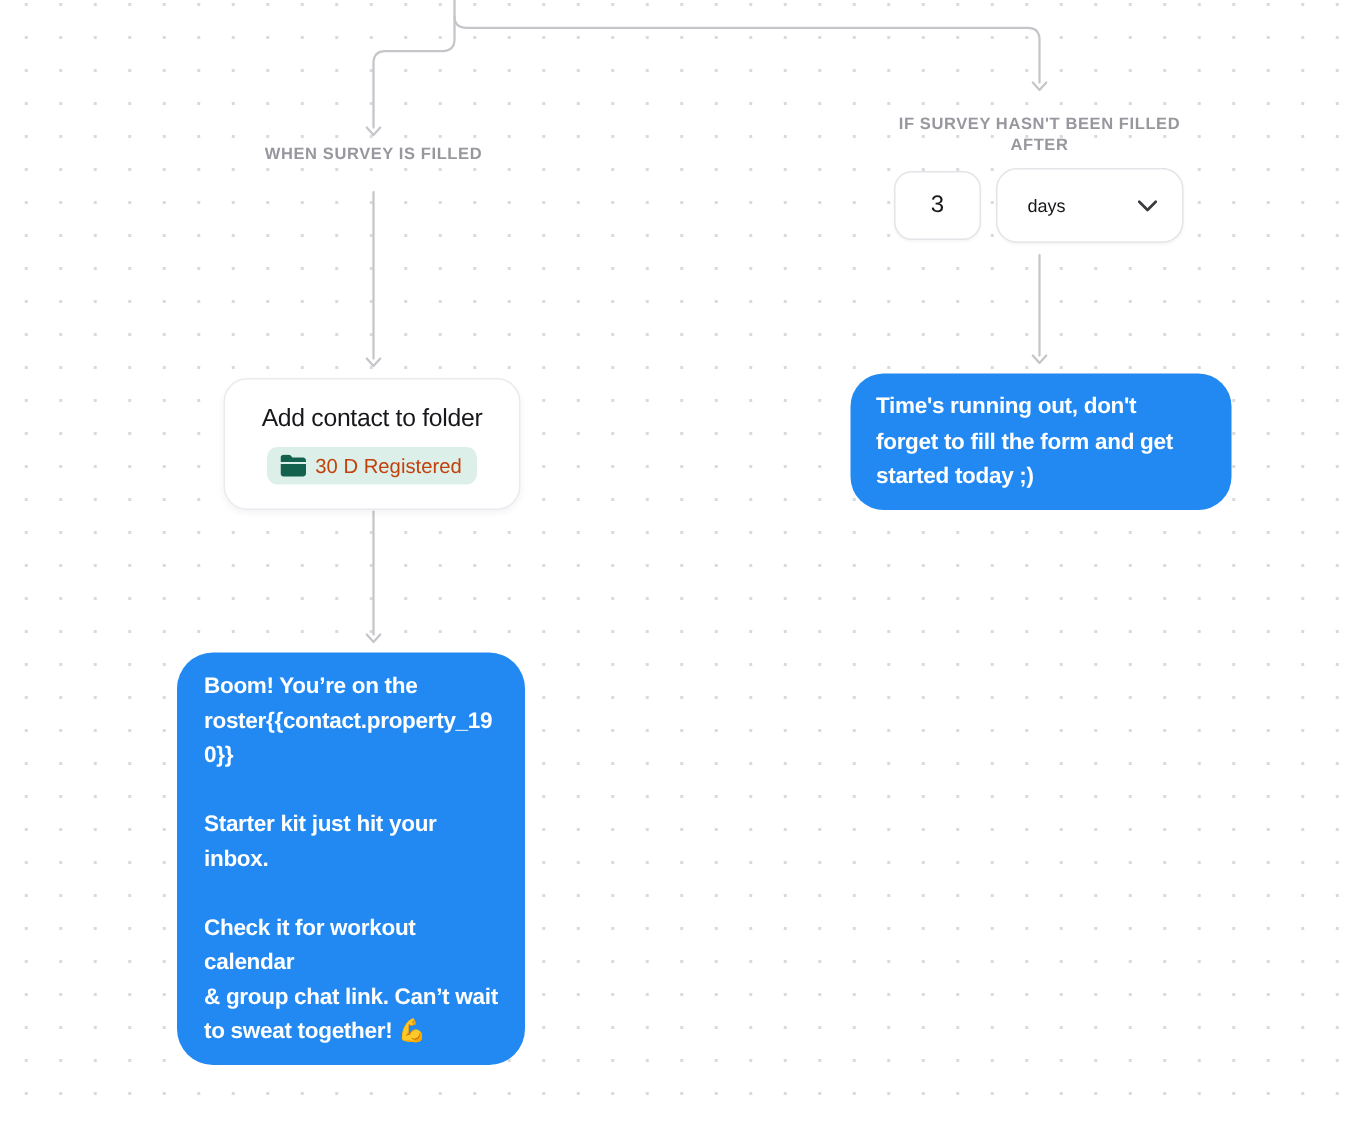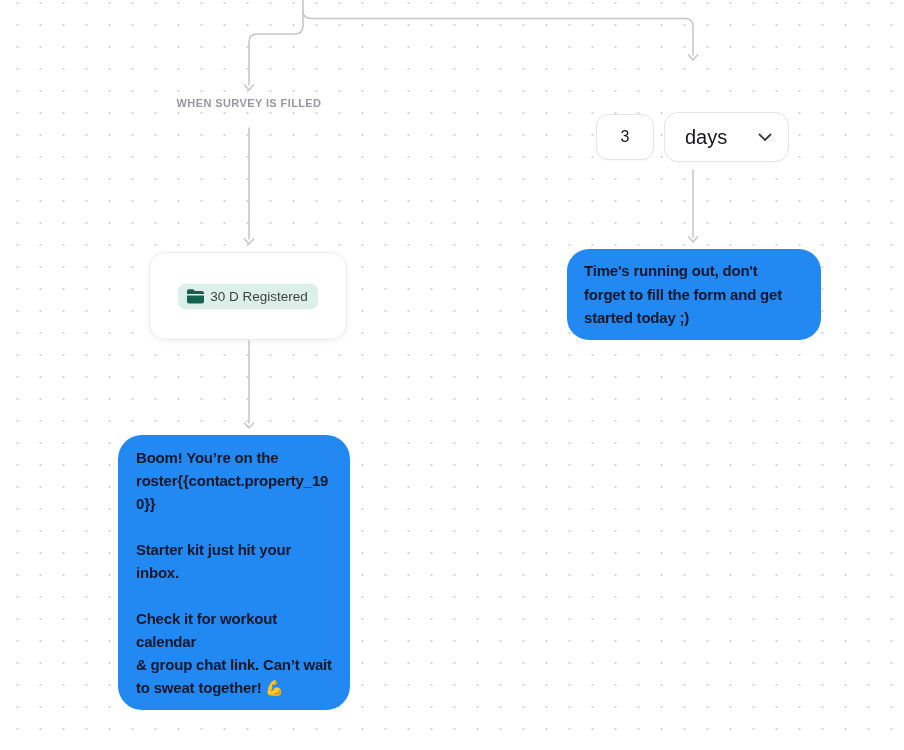--- a/index.html
+++ b/index.html
@@ -59,21 +59,21 @@
     border-radius: 14px;
     background: #ffffff;
     box-shadow: 0 1px 2px rgba(20,20,40,0.04);
     display: flex;
     align-items: center;
     justify-content: space-between;
     padding: 0 16px 0 20px;
     cursor: pointer;
   }
   .delay-select .value {
-    font-size: 20px;
+    font-size: 12px;
     color: #17171c;
   }
 
   .action-card {
     position: absolute;
     left: 149px; top: 252px;
     width: 198px; height: 88px;
     background: #ffffff;
     border: 1px solid #ebebef;
     border-radius: 16px;
@@ -89,33 +89,33 @@
     font-size: 16.5px;
     color: #17171c;
     letter-spacing: -0.2px;
     white-space: nowrap;
   }
   .folder-tag {
     display: inline-flex;
     align-items: center;
     gap: 6px;
     background: #dcf0e9;
-    color: #404040;
+    color: #c2410c;
     border-radius: 7px;
     padding: 5px 10px 5px 9px;
     font-size: 13.5px;
     font-weight: 500;
     white-space: nowrap;
   }
   .folder-tag svg { display: block; }
 
   .bubble {
     position: absolute;
     background: #2289f2;
-    color: #0f172a;
+    color: #ffffff;
     font-size: 15px;
     font-weight: 600;
     letter-spacing: -0.2px;
     white-space: pre-line;
     overflow-wrap: anywhere;
     cursor: pointer;
   }
   .bubble-left {
     left: 118px; top: 435px;
     width: 232px;
@@ -151,33 +151,38 @@
       <path d="M249 341 L249 423"></path>
       <path d="M244.5 423 L249 428 L253.5 423"></path>
 
       <path d="M693 170 L693 237"></path>
       <path d="M688.5 237 L693 242 L697.5 237"></path>
     </g>
   </svg>
 
   <div class="branch-label label-when">WHEN SURVEY IS FILLED</div>
 
+  <div class="branch-label label-if">
+    <div>IF SURVEY HASN'T BEEN FILLED</div>
+    <div>AFTER</div>
+  </div>
 
   <input class="delay-input" type="text" value="3" style="">
 
   <div class="delay-select">
     <span class="value">days</span>
     <span style="display:flex;">
       <svg width="14" height="9" viewBox="0 0 14 9" fill="none" xmlns="http://www.w3.org/2000/svg">
         <path d="M1.5 1.5 L7 7 L12.5 1.5" stroke="#3a3a40" stroke-width="1.8" stroke-linecap="round" stroke-linejoin="round"></path>
       </svg>
     </span>
   </div>
 
   <div class="action-card">
+    <div class="card-title">Add contact to folder</div>
     <div class="folder-tag">
       <span style="display:flex;">
         <svg width="17" height="15" viewBox="0 0 17 15" xmlns="http://www.w3.org/2000/svg">
           <path fill="#14614d" d="M0 2.2 C0 1.1 0.9 0.2 2 0.2 L5.6 0.2 C6.1 0.2 6.6 0.4 6.9 0.8 L8 2 L15 2 C16.1 2 17 2.9 17 4 L17 5 L0 5 Z"></path>
           <path fill="#14614d" d="M0 6.4 L17 6.4 L17 12.6 C17 13.7 16.1 14.6 15 14.6 L2 14.6 C0.9 14.6 0 13.7 0 12.6 Z"></path>
         </svg>
       </span>
       <span>30 D Registered</span>
     </div>
   </div>

